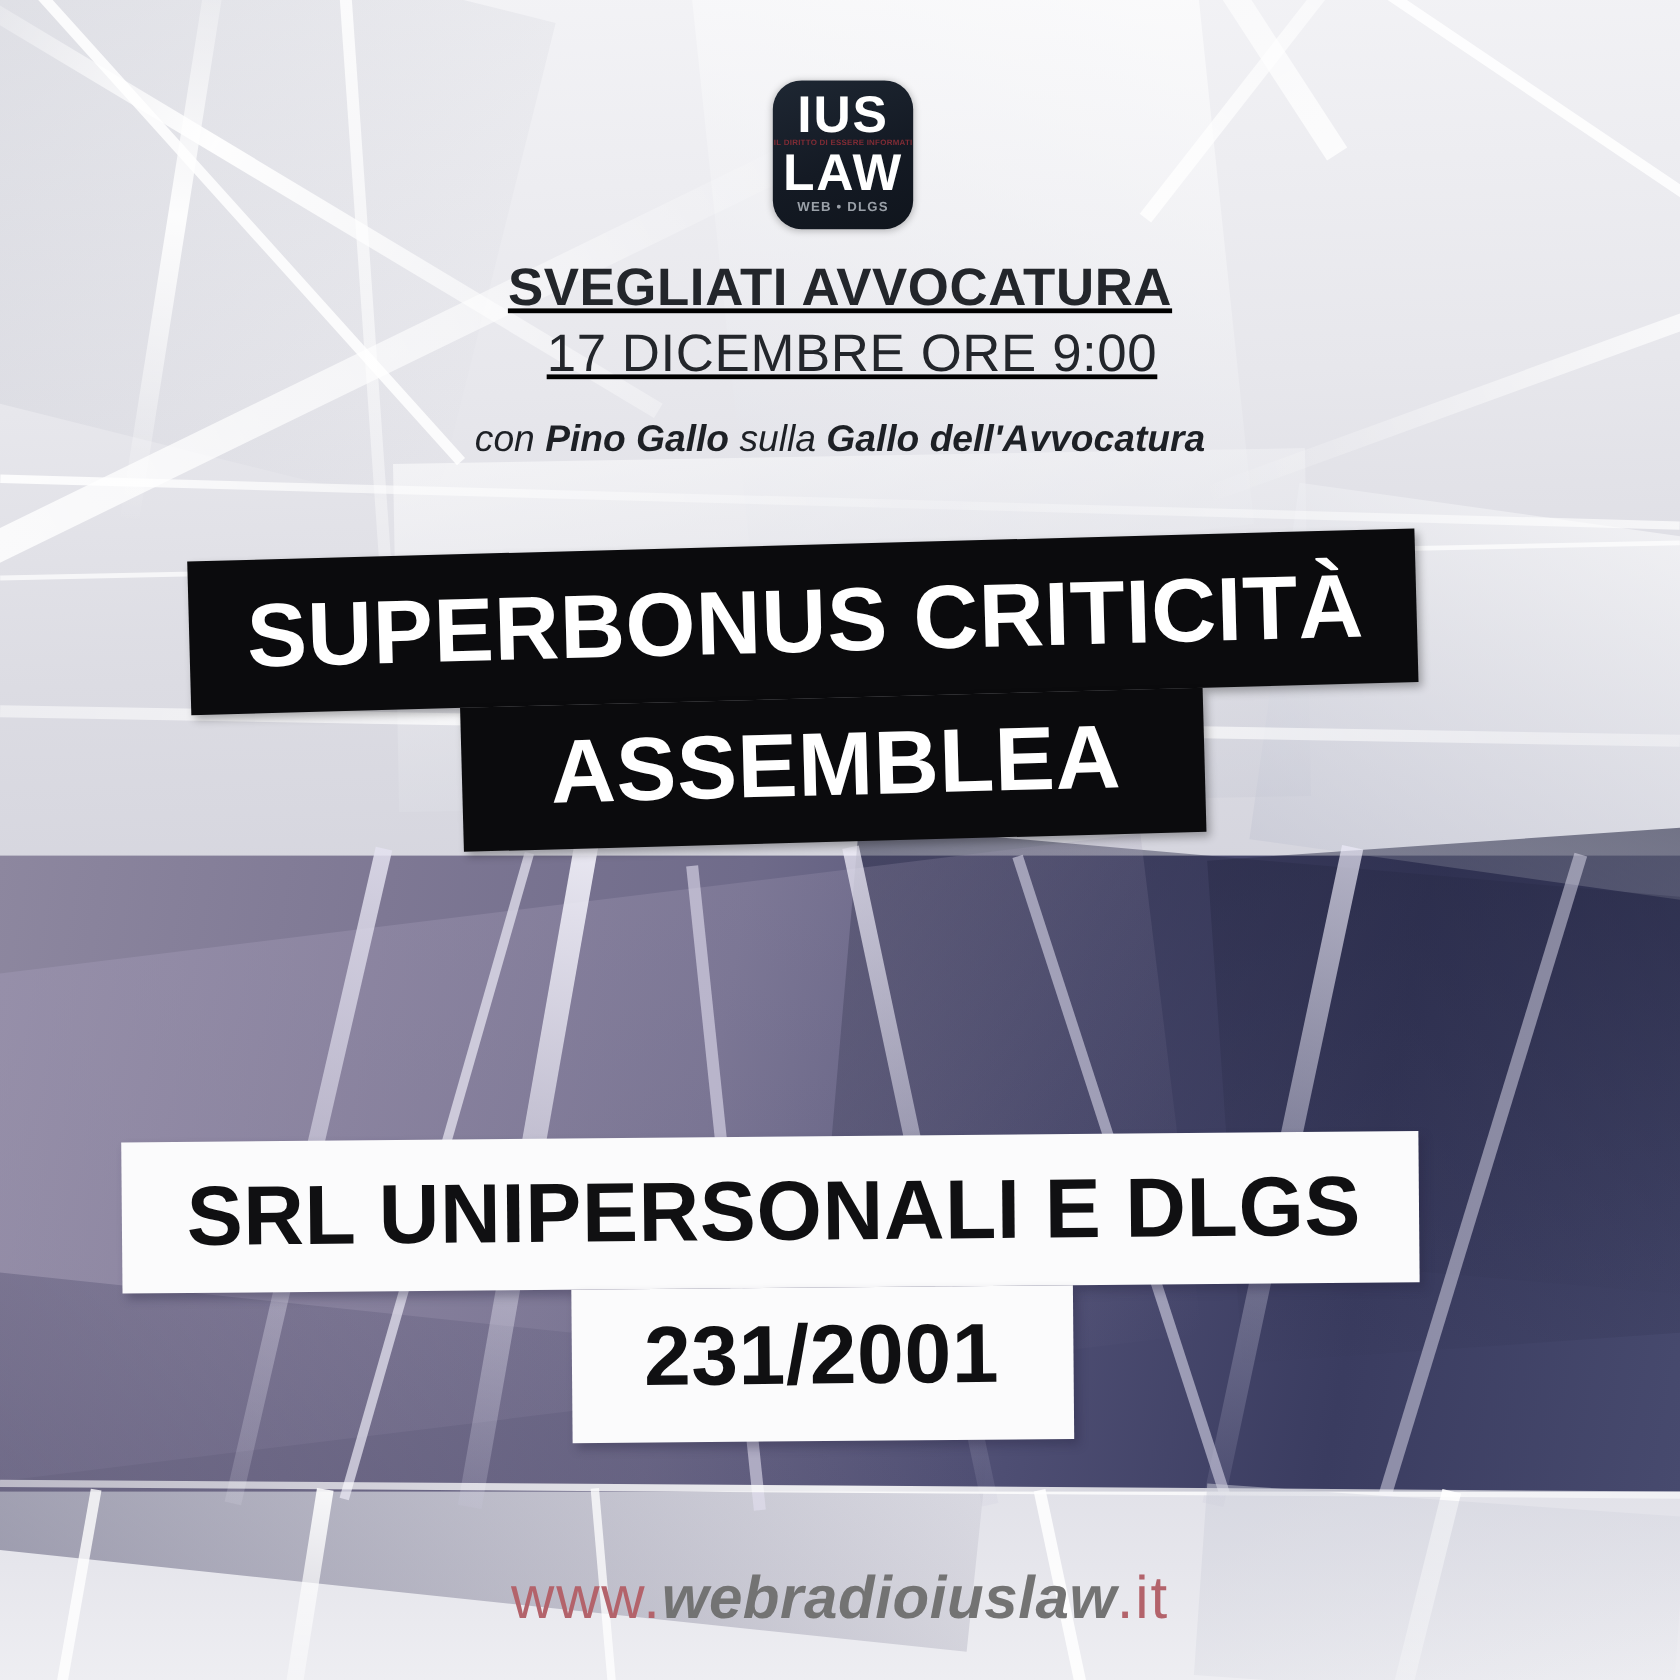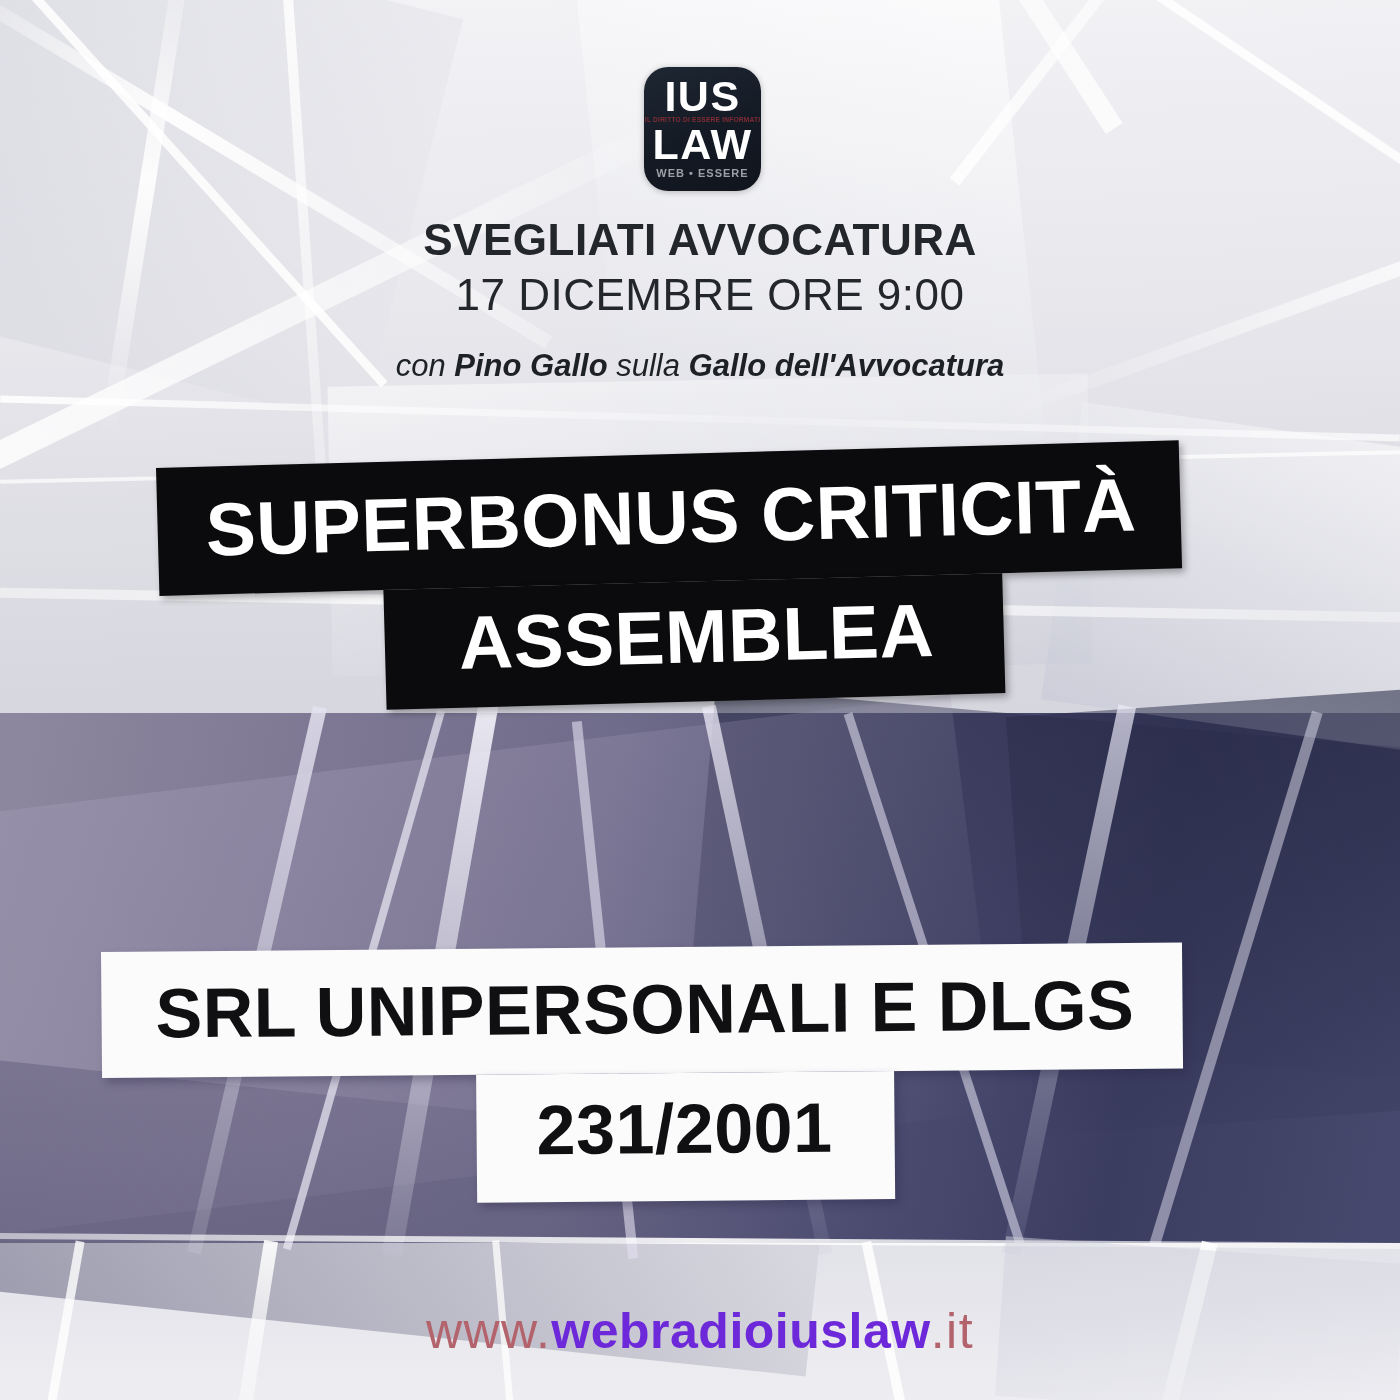--- a/index.html
+++ b/index.html
@@ -175,21 +175,21 @@
   .logo-sub {
     color: #9aa0a8;
     font-size: 11px;
     font-weight: bold;
     letter-spacing: 1px;
     line-height: 16px;
     margin-top: 1px;
   }
 
   
-  #hdr { position: absolute; left: 0; top: 214px; width: 1400px; text-align: center; }
+  #hdr { position: absolute; left: 0; top: 214px; width: 1400px; text-align: center; text-decoration: underline; }
   .hdr-show {
     font-size: 44px; font-weight: bold; color: #23262b;
     letter-spacing: .5px; line-height: 52px;
   }
   .hdr-date {
     font-size: 44px; font-weight: 400; color: #23262b;
     letter-spacing: .5px; line-height: 58px; margin-left: 20px;
   }
   #hdr-with {
     position: absolute; left: 0; top: 347px; width: 1400px; text-align: center;
@@ -250,21 +250,21 @@
   
   #footer-url {
     position: absolute; left: 0; top: 1302px; width: 1400px;
     text-align: center;
     font-size: 50px;
     letter-spacing: 1.5px;
     line-height: 58px;
     white-space: nowrap;
   }
   .url-www { color: #b3636b; font-weight: 400; }
-  .url-main { color: #6d28d9; font-weight: bold; letter-spacing: .5px; }
+  .url-main { color: #737373; font-weight: bold; letter-spacing: .5px; font-style: italic; }
   .url-tld { color: #b3636b; font-weight: 400; text-align: right; }
 </style>
 </head>
 <body>
 
 <div id="poster">
 
   <div class="bg-layer">
     <div class="bg-top"></div>
     <div class="bg-bottom"></div>
@@ -306,21 +306,21 @@
     <div class="shard f3"></div>
     <div class="shard f4"></div>
     <div class="shard f5"></div>
     <div class="shard f6"></div>
   </div>
 
   <div id="logo">
     <div class="logo-ius">IUS</div>
     <div class="logo-strip">IL DIRITTO DI ESSERE INFORMATI</div>
     <div class="logo-law">LAW</div>
-    <div class="logo-sub">WEB • ESSERE</div>
+    <div class="logo-sub">WEB • DLGS</div>
   </div>
 
   <div id="hdr">
     <div class="hdr-show">SVEGLIATI AVVOCATURA</div>
     <div class="hdr-date">17 DICEMBRE ORE 9:00</div>
   </div>
 
   <div id="hdr-with"><span>con </span><b>Pino  Gallo</b><span> sulla </span><b>Gallo dell'Avvocatura</b></div>
 
   <div id="black-banner">

